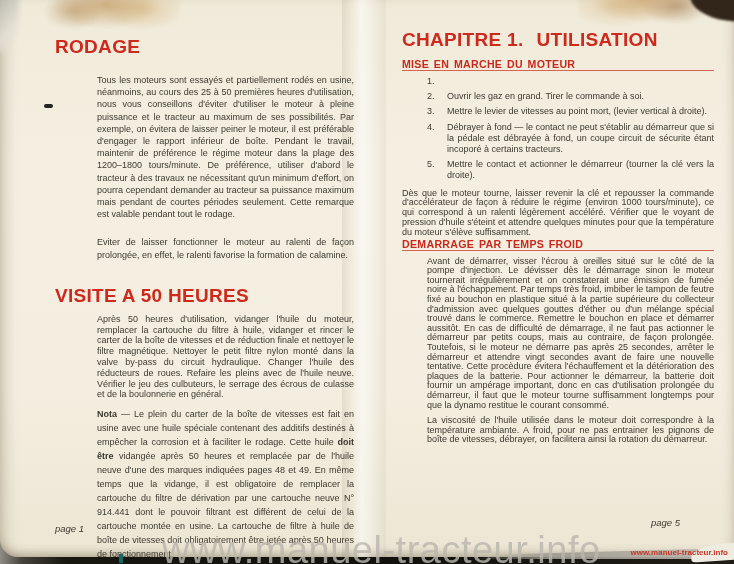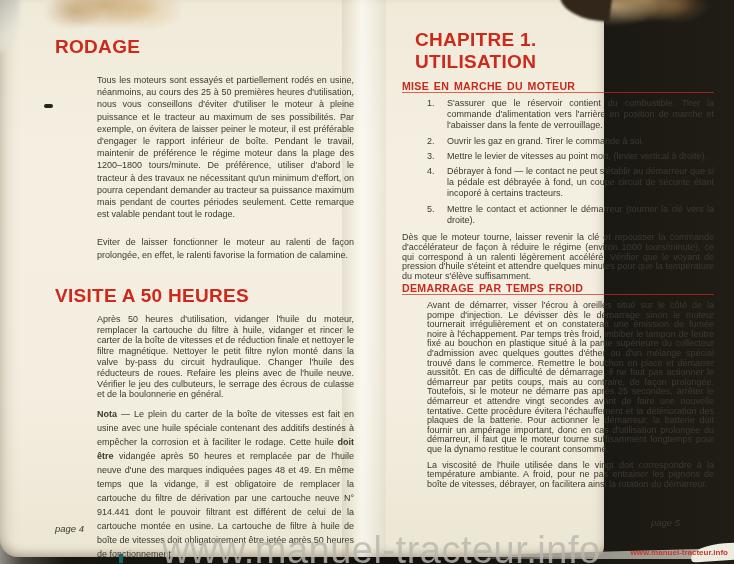--- a/index.html
+++ b/index.html
@@ -1,21 +1,21 @@
 <!DOCTYPE html>
 <html><head>
 <meta charset="utf-8">
 <style>
   html,body{margin:0;padding:0;background:#0e0d0a;}
   *{box-sizing:border-box;}
   .photo{position:relative;width:734px;height:564px;overflow:hidden;
     font-family:"Liberation Sans",sans-serif;
     background:linear-gradient(90deg,#8e8c83 0%,#45433c 3%,#17160f 9%,#12110d 55%,#201d16 100%);}
   
-  .book{position:absolute;left:0;top:0;width:604px;height:557px;
+  .book{position:absolute;left:0;top:0;width:734px;height:557px;
     background:linear-gradient(180deg,#f0ead9 0%,#f4efe1 28%,#f3eedf 70%,#ece6d4 100%);
     border-radius:2px 0 10px 18px;
     box-shadow:inset 12px 0 16px -10px rgba(90,75,50,.35),
                inset -9px 0 12px -8px rgba(90,75,50,.22),
                inset 0 -9px 10px -6px rgba(90,75,50,.38);}
   .gutter{position:absolute;left:342px;top:0;width:44px;height:557px;
     background:linear-gradient(90deg,rgba(90,80,60,.10) 0%,rgba(90,80,60,.02) 20%,
       rgba(255,255,255,.55) 45%,rgba(255,255,255,.28) 62%,rgba(90,80,60,.06) 100%);}
   
   .stain{position:absolute;filter:blur(1.2px);}
@@ -40,21 +40,21 @@
   
   .page-left{left:55px;top:36px;width:300px;height:505px;}
   .page-left .body-col{position:relative;margin-left:42px;width:257px;}
   .page-left .body-col p{font-size:9px;line-height:12.2px;text-align:justify;margin-top:16px;}
   .page-left .col2 p{line-height:10.8px;margin-top:7px;}
   .page-left .col2 p.nota{line-height:14px;}
   .h2gap{margin-top:24px;}
   .pen-dash{position:absolute;left:-53px;top:30px;width:9px;height:3.5px;background:#26241e;border-radius:2px;}
   
   .page-right{left:402px;top:29px;width:312px;height:508px;}
-  .chapter{display:flex;align-items:baseline;flex-direction:column;}
+  .chapter{display:flex;align-items:baseline;}
   .chapter .c2{margin-left:13px;}
   .page-right .sub1{margin-top:7px;}
   .steps{margin-top:5px;}
   .step{display:flex;margin-bottom:4px;}
   .step .num{flex:none;width:20px;margin-left:25px;font-size:9px;line-height:11.2px;}
   .step p{flex:1;font-size:9px;line-height:11.2px;text-align:justify;}
   .rp{font-size:9px;line-height:9.8px;text-align:justify;margin-top:7px;}
   .rp.indent{margin-left:25px;line-height:9.6px;margin-top:6px;}
   .page-right .sub2{}
   
@@ -90,34 +90,33 @@
       <div class="body-col">
         <span class="pen-dash"></span>
         <p>Tous les moteurs sont essayés et partiellement rodés en usine, néanmoins, au cours des 25 à 50 premières heures d'utilisation, nous vous conseillons d'éviter d'utiliser le moteur à pleine puissance et le tracteur au maximum de ses possibilités. Par exemple, on évitera de laisser peiner le moteur, il est préférable d'engager le rapport inférieur de boîte. Pendant le travail, maintenir de préférence le régime moteur dans la plage des 1200–1800 tours/minute. De préférence, utiliser d'abord le tracteur à des travaux ne nécessitant qu'un minimum d'effort, on pourra cependant demander au tracteur sa puissance maximum mais pendant de courtes périodes seulement. Cette remarque est valable pendant tout le rodage.</p>
         <p>Eviter de laisser fonctionner le moteur au ralenti de façon prolongée, en effet, le ralenti favorise la formation de calamine.</p>
       </div>
       <h1 class="h-red h2gap">VISITE A 50 HEURES</h1>
       <div class="body-col col2">
         <p>Après 50 heures d'utilisation, vidanger l'huile du moteur, remplacer la cartouche du filtre à huile, vidanger et rincer le carter de la boîte de vitesses et de réduction finale et nettoyer le filtre magnétique. Nettoyer le petit filtre nylon monté dans la valve by-pass du circuit hydraulique. Changer l'huile des réducteurs de roues. Refaire les pleins avec de l'huile neuve. Vérifier le jeu des culbuteurs, le serrage des écrous de culasse et de la boulonnerie en général.</p>
         <p class="nota"><b>Nota</b><span> — Le plein du carter de la boîte de vitesses est fait en usine avec une huile spéciale contenant des additifs destinés à empêcher la corrosion et à faciliter le rodage. Cette huile </span><b>doit être</b><span> vidangée après 50 heures et remplacée par de l'huile neuve d'une des marques indiquées pages 48 et 49. En même temps que la vidange, il est obligatoire de remplacer la cartouche du filtre de dérivation par une cartouche neuve N° 914.441 dont le pouvoir filtrant est différent de celui de la cartouche montée en usine. La cartouche de filtre à huile de boîte de vitesses doit obligatoirement être jetée après 50 heures de fonctionnement.</span></p>
       </div>
-      <div class="page-num pn-left">page 4</div>
+      <div class="page-num pn-left">page 1</div>
     </div>
 
     <div class="page page-right">
       <h1 class="h-red chapter">
           <span>CHAPITRE 1.</span>
           <span class="c2">UTILISATION</span>
         </h1>
       <h3 class="sub-red sub1">MISE EN MARCHE DU MOTEUR</h3>
 
       <div class="steps">
         <div class="step">
           <span class="num">1.</span>
-          <p>S'assurer que le réservoir contient du combustible. Tirer la commande d'alimentation vers l'arrière en position de marche et l'abaisser dans la fente de verrouillage.</p>
         </div>
         <div class="step">
           <span class="num">2.</span>
           <p>Ouvrir les gaz en grand. Tirer le commande à soi.</p>
         </div>
         <div class="step">
           <span class="num">3.</span>
           <p>Mettre le levier de vitesses au point mort, (levier vertical à droite).</p>
         </div>
         <div class="step">
@@ -126,21 +125,21 @@
         </div>
         <div class="step">
           <span class="num">5.</span>
           <p>Mettre le contact et actionner le démarreur (tourner la clé vers la droite).</p>
         </div>
       </div>
 
       <p class="rp">Dès que le moteur tourne, laisser revenir la clé et repousser la commande d'accélérateur de façon à réduire le régime (environ 1000 tours/minute), ce qui correspond à un ralenti légèrement accéléré. Vérifier que le voyant de pression d'huile s'éteint et attendre quelques minutes pour que la température du moteur s'élève suffisamment.</p>
       <h3 class="sub-red sub2">DEMARRAGE PAR TEMPS FROID</h3>
       <p class="rp indent">Avant de démarrer, visser l'écrou à oreilles situé sur le côté de la pompe d'injection. Le dévisser dès le démarrage sinon le moteur tournerait irrégulièrement et on constaterait une émission de fumée noire à l'échappement. Par temps très froid, imbiber le tampon de feutre fixé au bouchon en plastique situé à la partie supérieure du collecteur d'admission avec quelques gouttes d'éther ou d'un mélange spécial trouvé dans le commerce. Remettre le bouchon en place et démarrer aussitôt. En cas de difficulté de démarrage, il ne faut pas actionner le démarreur par petits coups, mais au contraire, de façon prolongée. Toutefois, si le moteur ne démarre pas après 25 secondes, arrêter le démarreur et attendre vingt secondes avant de faire une nouvelle tentative. Cette procèdure évitera l'échauffement et la détérioration des plaques de la batterie. Pour actionner le démarreur, la batterie doit fournir un ampérage important, donc en cas d'utilisation prolongée du démarreur, il faut que le moteur tourne suffisamment longtemps pour que la dynamo restitue le courant consommé.</p>
-      <p class="rp indent">La viscosité de l'huile utilisée dans le vingt doit correspondre à la température ambiante. A froid, pour ne pas entrainer les pignons de boîte de vitesses, débrayer, on facilitera ainsi la rotation du démarreur.</p>
+      <p class="rp indent">La viscosité de l'huile utilisée dans le moteur doit correspondre à la température ambiante. A froid, pour ne pas entrainer les pignons de boîte de vitesses, débrayer, on facilitera ainsi la rotation du démarreur.</p>
       <div class="page-num pn-right">page 5</div>
     </div>
   </div>
 
   <div class="wedge"></div>
   <div class="page-curl"></div>
   <div class="teal-mark"></div>
 
   <div class="wm-large">www.manuel-tracteur.info</div>
   <div class="wm-small">www.manuel-tracteur.info</div>

